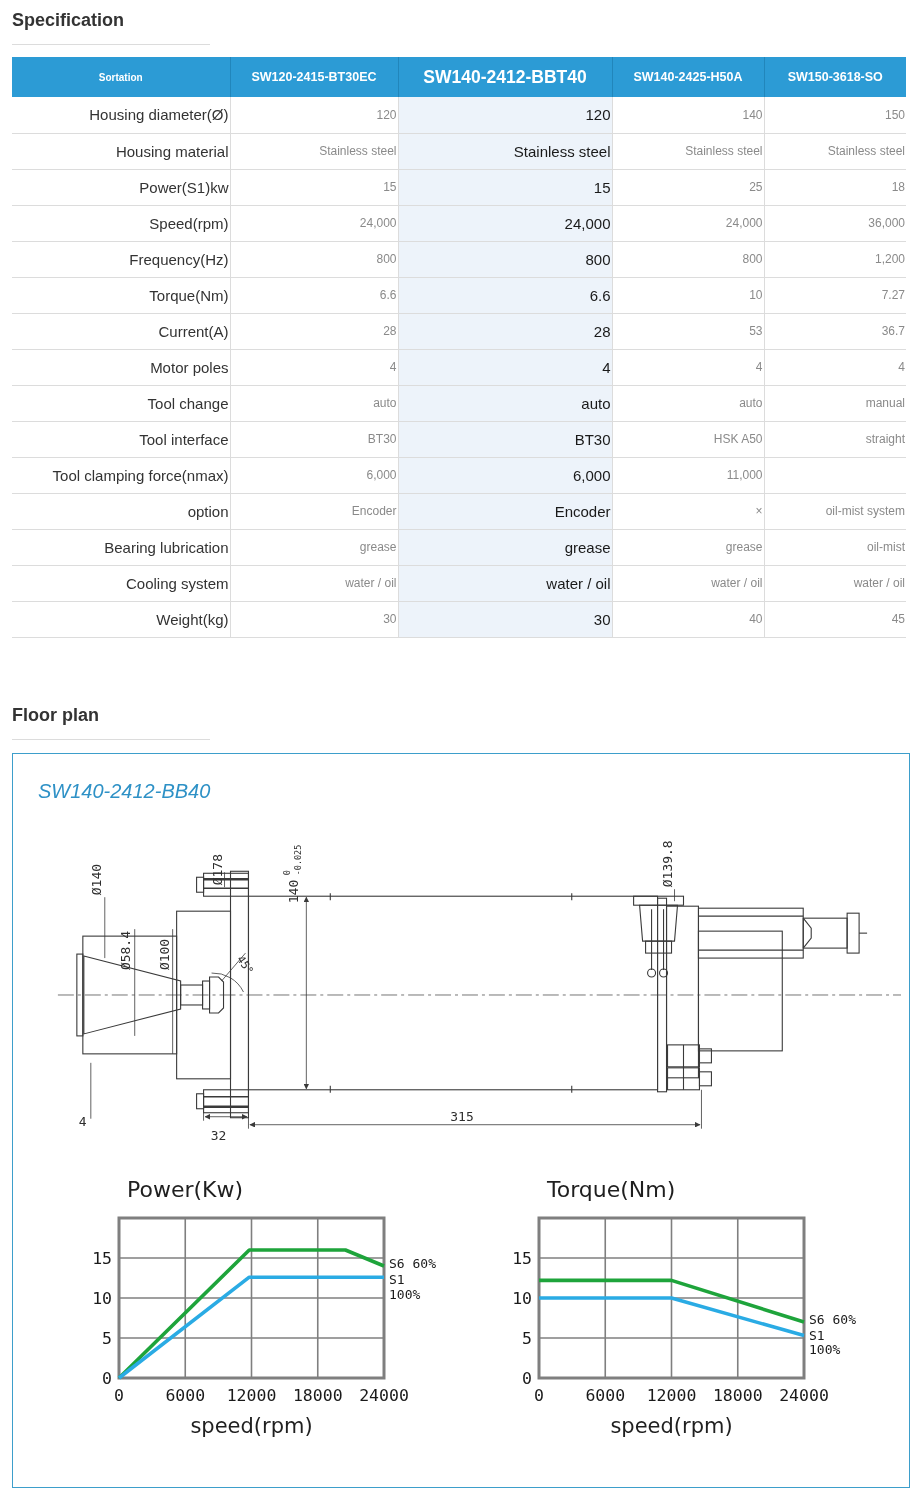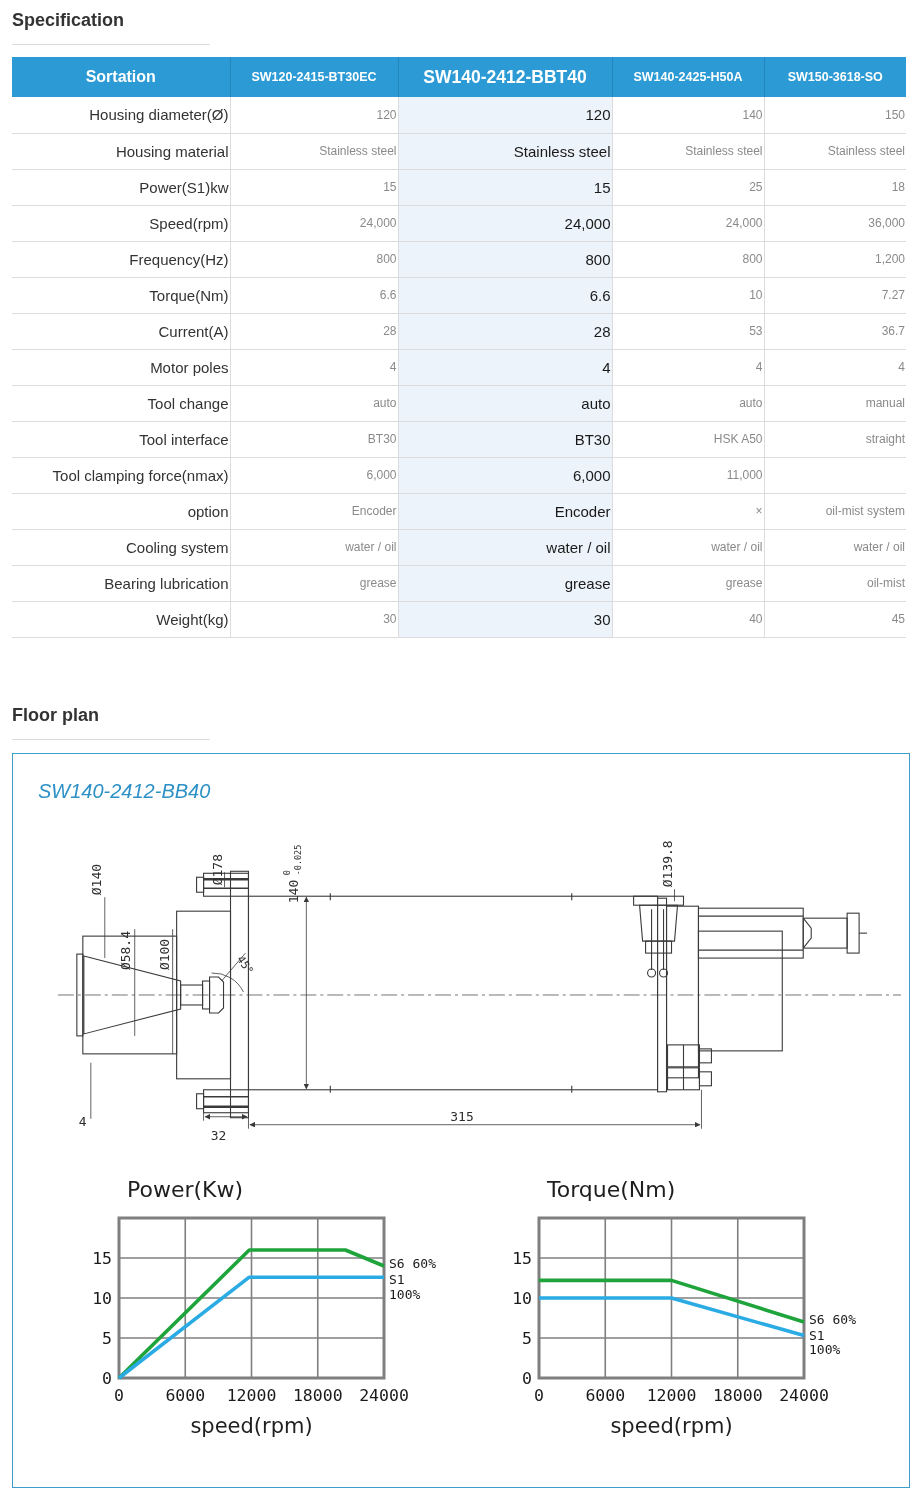--- a/index.html
+++ b/index.html
@@ -9,21 +9,21 @@
   h2.sec{font-size:18px;line-height:22px;margin:0;font-weight:700;color:#333;}
   .underline{width:198px;height:0;border-bottom:1px solid var(--border-gray,#ccc);margin:13px 0 12px 0;}
 
   
   table.spec{border-collapse:collapse;table-layout:fixed;width:894px;}
   table.spec col.c0{width:218px} table.spec col.c1{width:168px}
   table.spec col.c2{width:214px} table.spec col.c3{width:152px} table.spec col.c4{width:142px}
   table.spec thead th{background:var(--header-blue,#2c9bd5);color:#fff;font-weight:700;
     font-size:12.5px;height:38px;border-left:1px solid var(--header-divider,#2186bb);
     overflow:hidden;white-space:nowrap;}
-  table.spec thead th:first-child{border-left:none;font-size:16px;}
+  table.spec thead th:first-child{border-left:none;font-size:10px;}
   table.spec thead th.hl-h{font-size:17.5px;}
   table.spec tbody tr{height:36px;}
   table.spec tbody th,table.spec tbody td{border-bottom:1px solid var(--border-gray,#ddd);
     border-left:1px solid var(--border-gray,#ddd);overflow:hidden;white-space:nowrap;}
   table.spec tbody th{border-left:none;text-align:right;font-weight:400;font-size:15px;
     color:#333;padding-left:6px;background:#fff;}
   table.spec tbody td{text-align:right;font-size:12px;color:var(--value-gray,#8a8a8a);}
   table.spec tbody td.hl{background:var(--highlight-bg,#edf3fa);font-size:15px;color:#1a1a1a;}
 
   
@@ -147,32 +147,32 @@
             <td></td>
           </tr>
           <tr>
             <th>option</th>
             <td>Encoder</td>
             <td class="hl">Encoder</td>
             <td>×</td>
             <td>oil-mist system</td>
           </tr>
           <tr>
+            <th>Bearing lubrication</th>
+            <td>grease</td>
+            <td class="hl">grease</td>
+            <td>grease</td>
+            <td>oil-mist</td>
+          </tr>
+          <tr>
             <th>Cooling system</th>
             <td>water / oil</td>
             <td class="hl">water / oil</td>
             <td>water / oil</td>
             <td>water / oil</td>
-          </tr>
-          <tr>
-            <th>Bearing lubrication</th>
-            <td>grease</td>
-            <td class="hl">grease</td>
-            <td>grease</td>
-            <td>oil-mist</td>
           </tr>
           <tr>
             <th>Weight(kg)</th>
             <td>30</td>
             <td class="hl">30</td>
             <td>40</td>
             <td>45</td>
           </tr>
         </tbody>
     </table>

